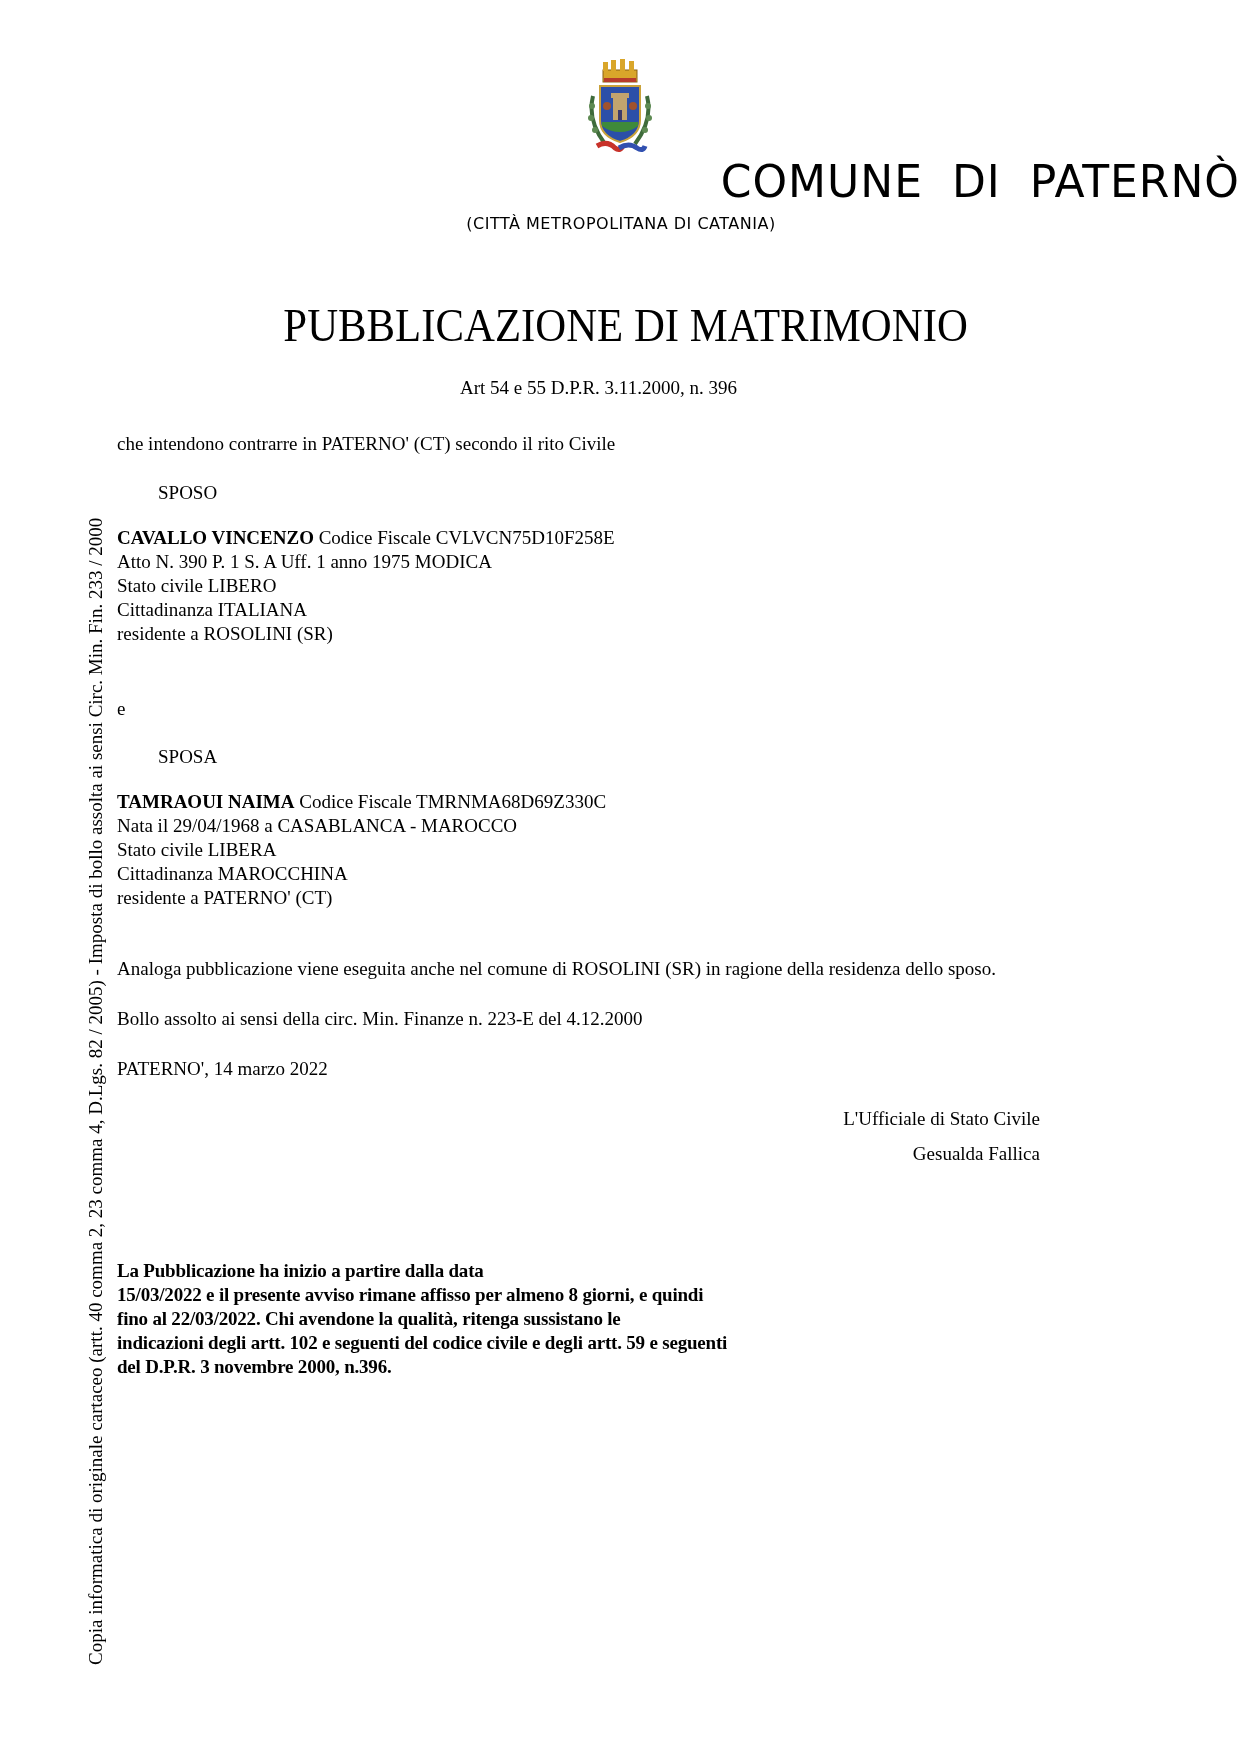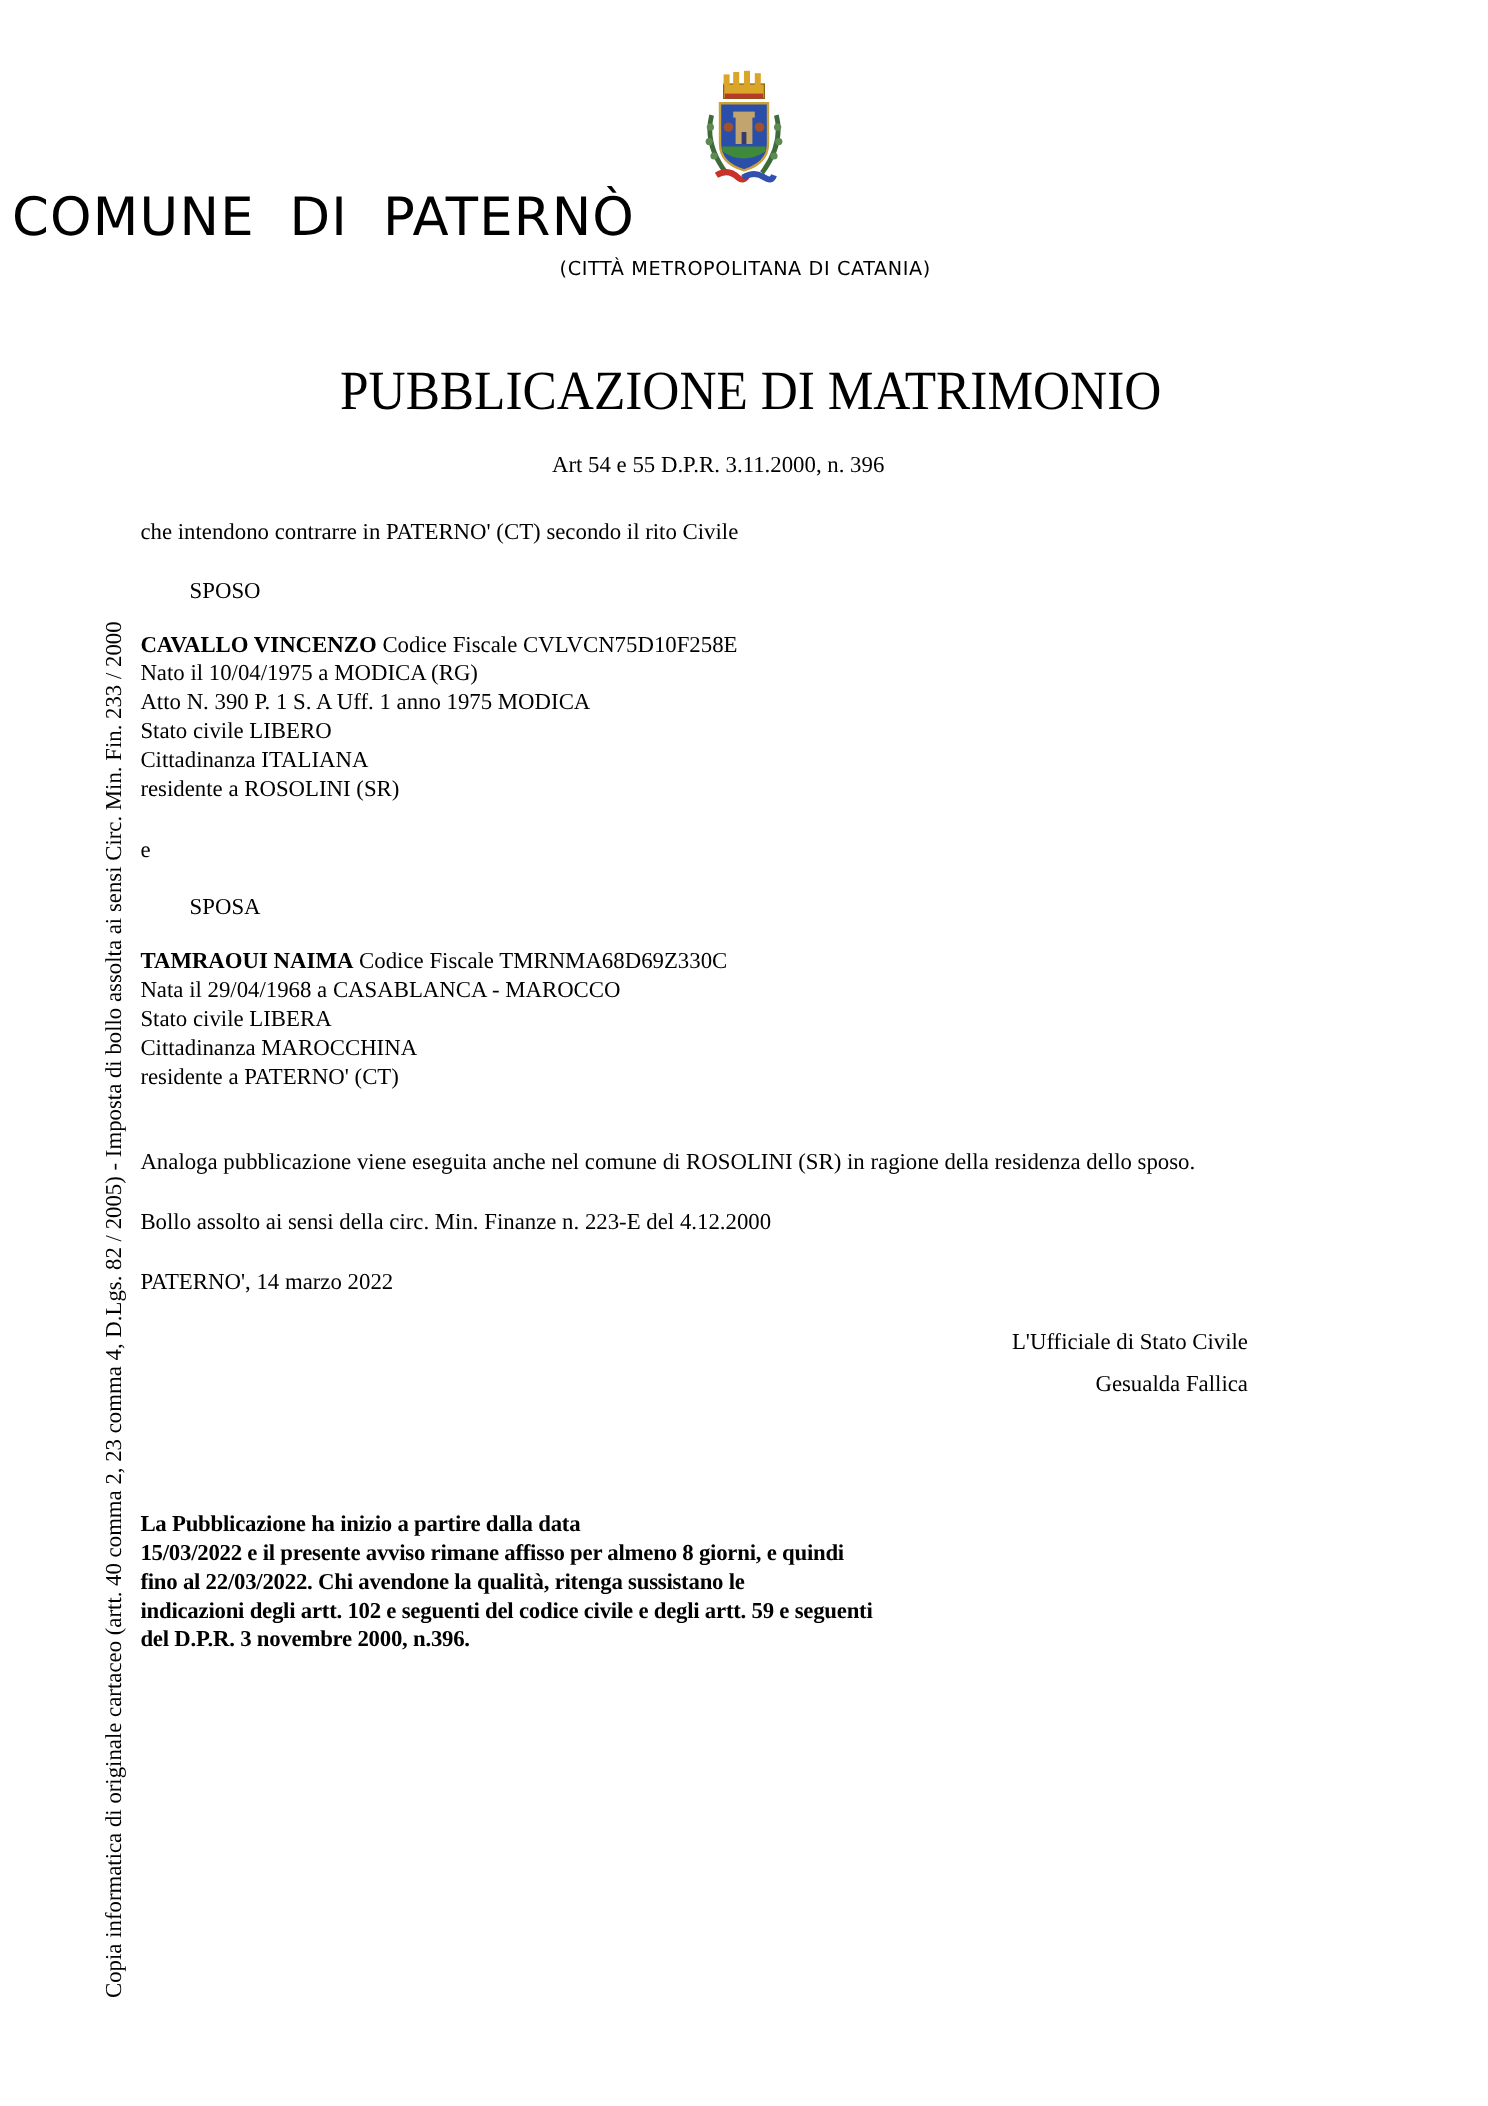--- a/index.html
+++ b/index.html
@@ -23,21 +23,21 @@
     top: 58px;
     width: 70px;
     height: 100px;
   }
 
   
   #comune-title {
     left: 0;
     width: 1240px;
     top: 160px;
-    text-align: left;
+    text-align: right;
     font-family: "DejaVu Sans", "Liberation Sans", sans-serif;
     font-size: 44px;
     letter-spacing: 1px;
     word-spacing: 14px;
     line-height: 1;
     font-weight: normal;
     padding-left: 10px;
     box-sizing: border-box;
   }
   #comune-subtitle {
@@ -164,21 +164,20 @@
 <div id="comune-subtitle" class="abs">(CITTÀ METROPOLITANA DI CATANIA)</div>
 
 <div id="doc-title" class="abs">PUBBLICAZIONE DI MATRIMONIO</div>
 <div id="doc-law-ref" class="abs">Art 54 e 55 D.P.R. 3.11.2000, n. 396</div>
 
 <div id="intro-line" class="abs body-text">che intendono contrarre in PATERNO' (CT) secondo il rito Civile</div>
 
 <div id="sposo-label" class="abs body-text">SPOSO</div>
 <div id="sposo-block" class="abs body-text">
   <div><span class="bold">CAVALLO VINCENZO</span><span> Codice Fiscale CVLVCN75D10F258E</span></div>
-  <div>Nato il 10/04/1975 a MODICA (RG)</div>
   <div>Atto N. 390 P. 1 S. A Uff. 1 anno 1975 MODICA</div>
   <div>Stato civile LIBERO</div>
   <div>Cittadinanza ITALIANA</div>
   <div>residente a ROSOLINI (SR)</div>
 </div>
 
 <div id="and-word" class="abs body-text">e</div>
 
 <div id="sposa-label" class="abs body-text">SPOSA</div>
 <div id="sposa-block" class="abs body-text">

